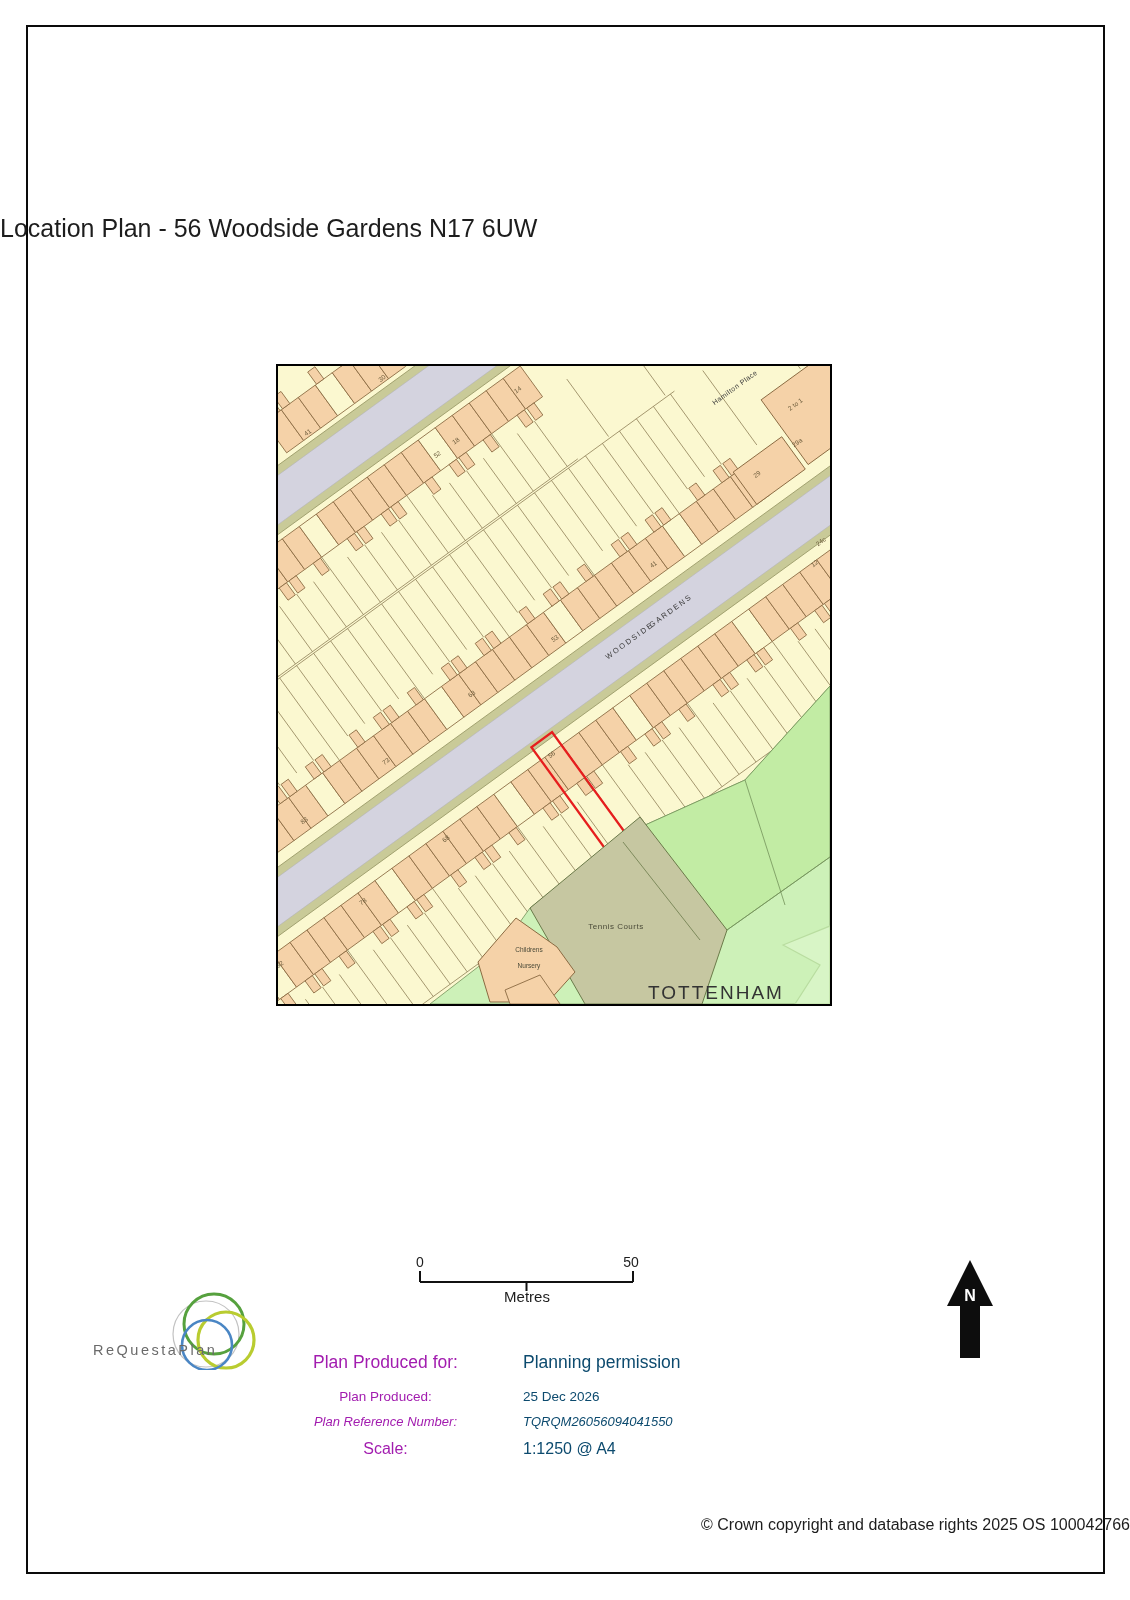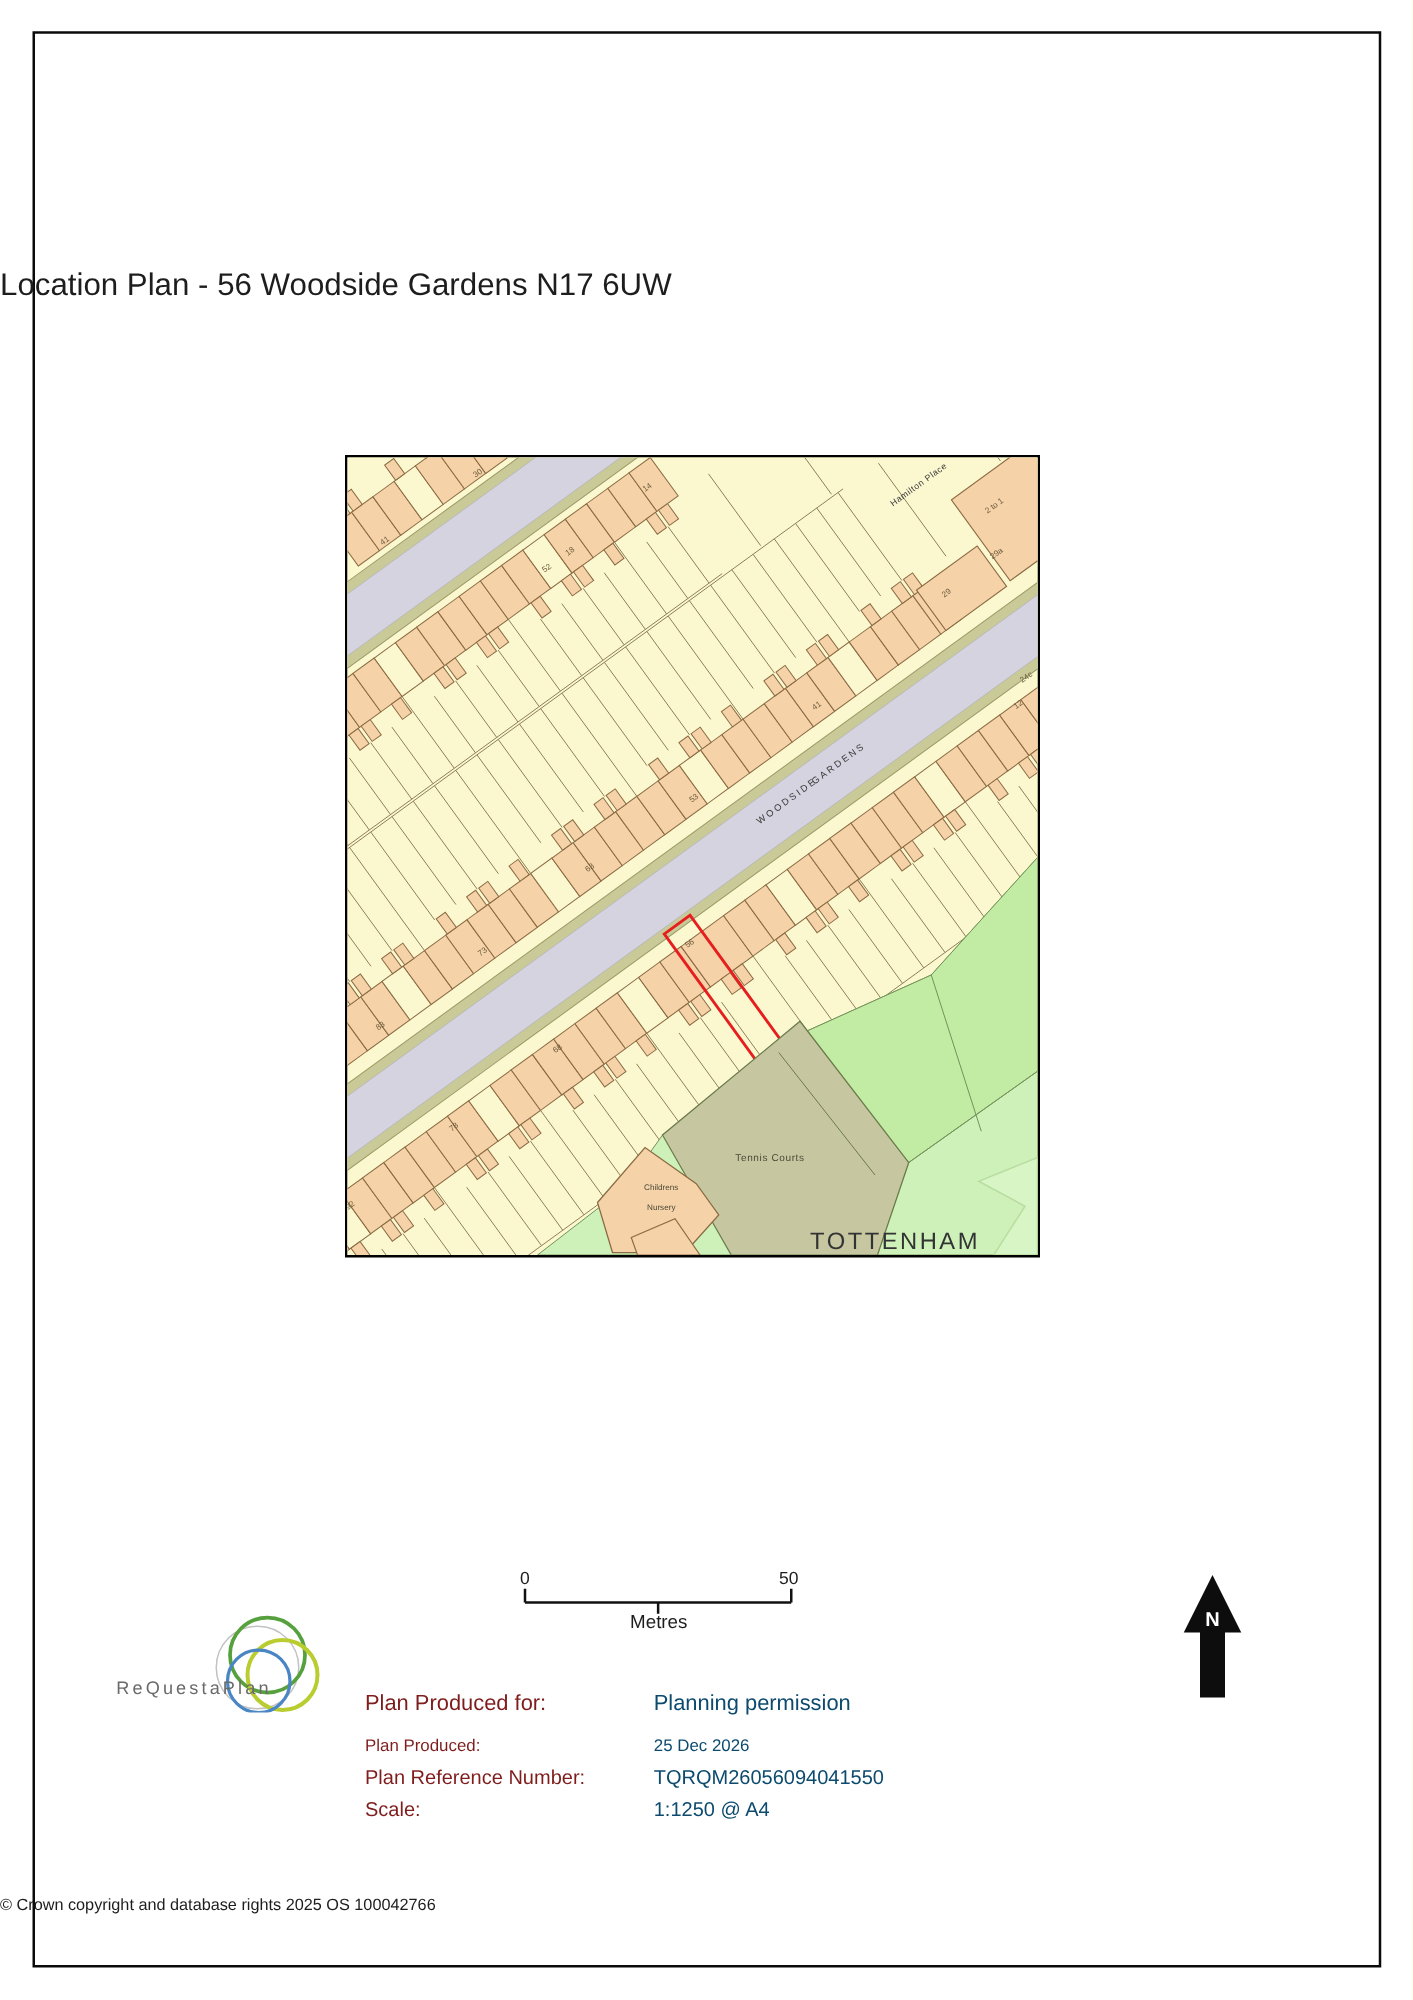--- a/index.html
+++ b/index.html
@@ -3,27 +3,27 @@
 <meta charset="utf-8">
 <style>
   html,body{margin:0;padding:0;}
   body{width:1130px;height:1600px;position:relative;background:#ffffff;
        font-family:"Liberation Sans", sans-serif;color:#222;overflow:hidden;}
   .abs{position:absolute;}
   #page-border{left:26px;top:25px;width:1075px;height:1545px;border:2.5px solid #0a0a0a;}
   #doc-title{left:0;top:214px;width:1120px;text-align:left;font-size:25px;color:#1d1d1d;}
   #map-frame{left:276px;top:364px;width:552px;height:638px;border:2px solid #000;background:#FBF8D0;}
   #map-frame svg{display:block;}
-  .info-label{width:235px;left:292px;text-align:left;color:#7f1d1d;}
+  .info-label{width:235px;left:268px;text-align:center;color:#a21caf;}
   .info-value{left:523px;color:#0c4a6e;}
   .row1{top:1352px;font-size:17.5px;}
   .row2{top:1389px;font-size:13.5px;}
-  .row3{top:1414px;font-size:16px;}
+  .row3{top:1414px;font-size:13px;font-style:italic;}
   .row4{top:1440px;font-size:16px;}
-  #copyright{left:0;top:1516px;width:1130px;text-align:left;font-size:13px;color:#1d1d1d;}
+  #copyright{left:0;top:1516px;width:1130px;text-align:right;font-size:16px;color:#1d1d1d;}
   #logo-text{fill:#6a6a6a;font-size:14.5px;letter-spacing:2.5px;}
   text{font-family:"Liberation Sans", sans-serif;}
 </style>
 </head>
 <body>
 
 <div id="page-border" class="abs"></div>
 
 <div id="doc-title" class="abs">Location Plan - 56 Woodside Gardens N17 6UW</div>
 

